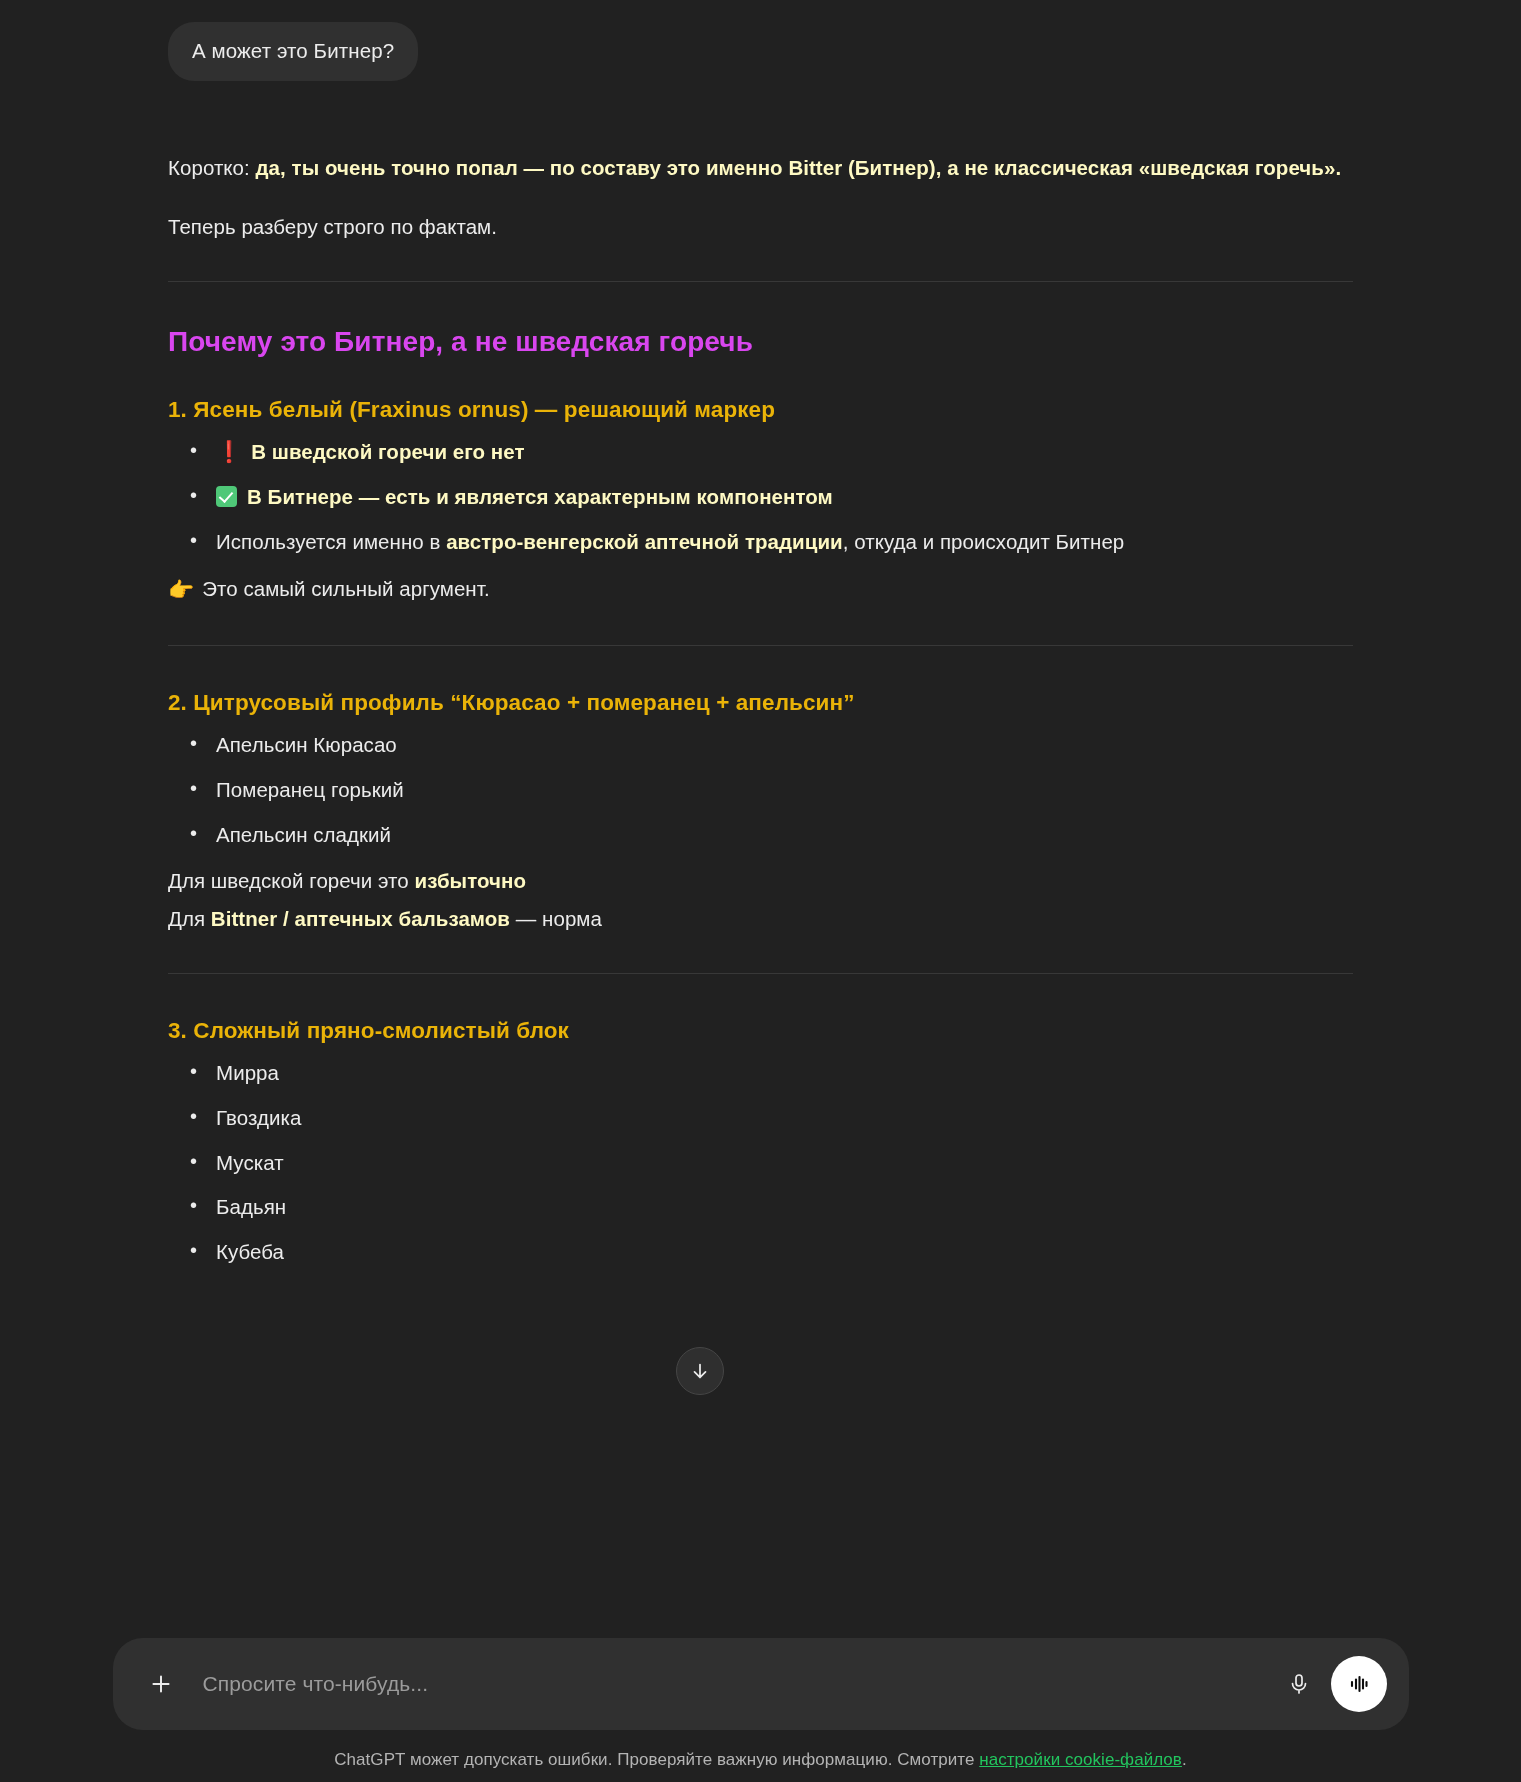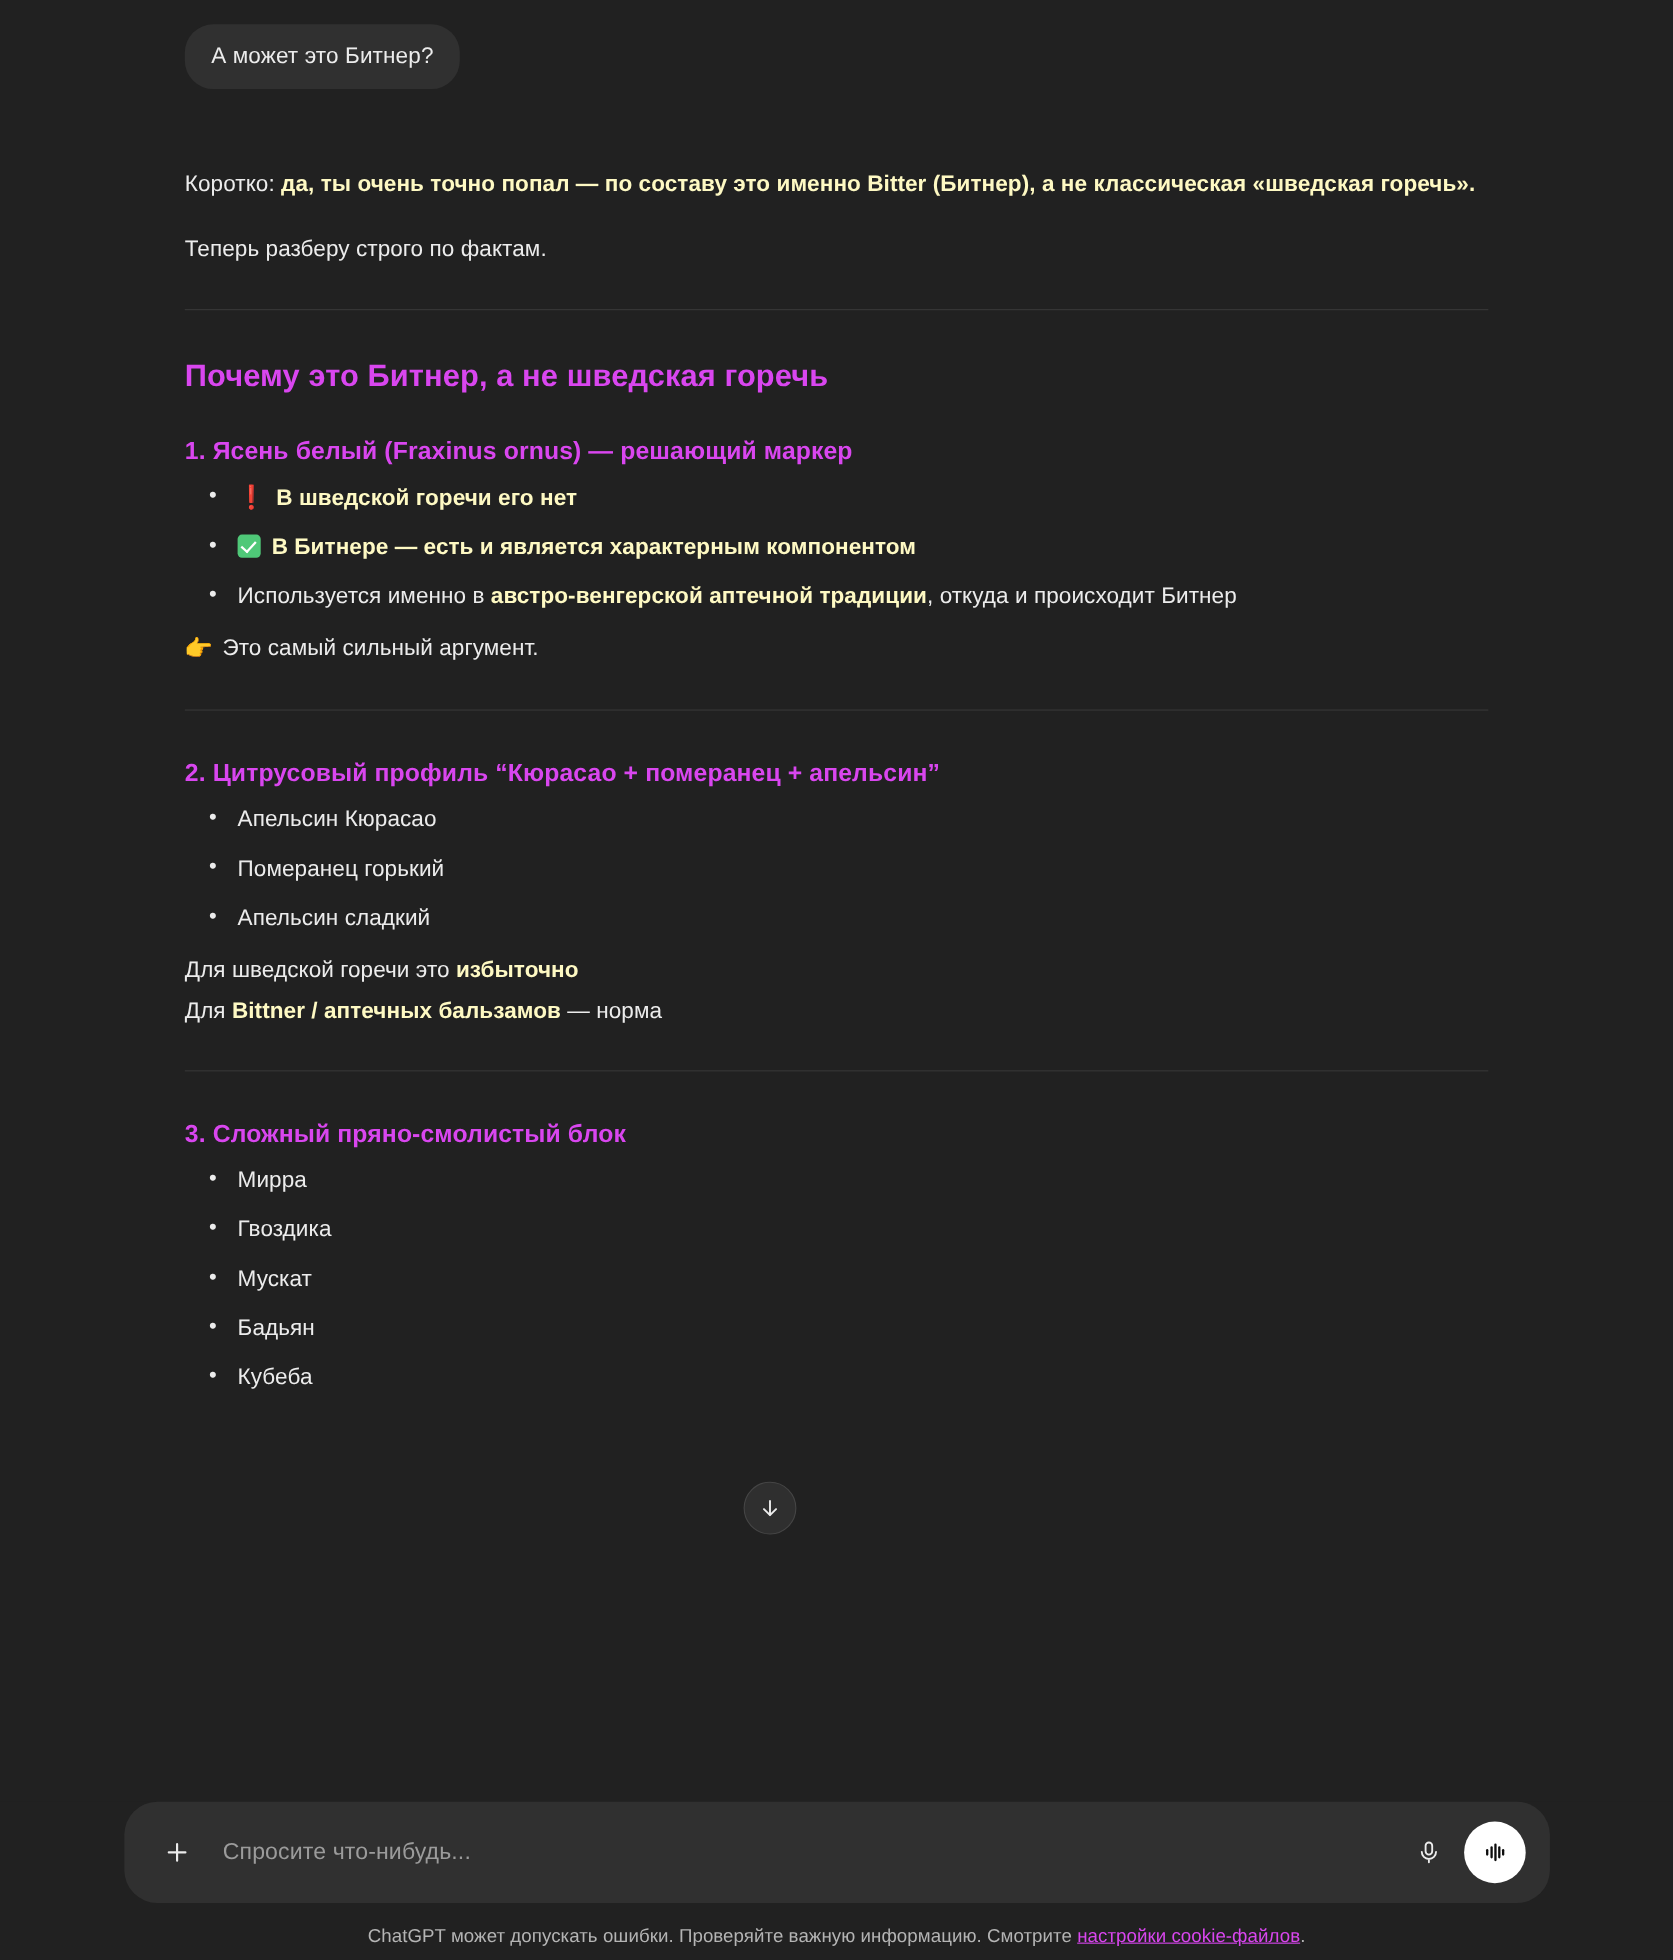--- a/index.html
+++ b/index.html
@@ -72,21 +72,21 @@
     font-size: 28px;
     font-weight: 700;
     color: #d946ef;
     letter-spacing: 0.1px;
     margin: 0 0 34px 0;
     line-height: 1.3;
   }
   h3.sub-title {
     font-size: 22.5px;
     font-weight: 700;
-    color: #d946ef;
+    color: #eab308;
     letter-spacing: 0.1px;
     margin: 0 0 12px 0;
     line-height: 1.35;
   }
 
   ul.bullets {
     list-style: none;
     margin: 0 0 10px 0;
     padding: 0;
   }
@@ -207,21 +207,21 @@
     flex: 0 0 auto;
   }
   .footer-note {
     text-align: center;
     color: #b4b4b4;
     font-size: 17px;
     margin-top: 20px;
     letter-spacing: 0.05px;
   }
   .footer-note a {
-    color: #d946ef;
+    color: #22c55e;
   }
   .fade {
     position: absolute;
     left: 0; bottom: 200px;
     width: 1521px; height: 60px;
     background: linear-gradient(to bottom, rgba(33,33,33,0), #212121);
     pointer-events: none;
   }
 </style>
 </head>

